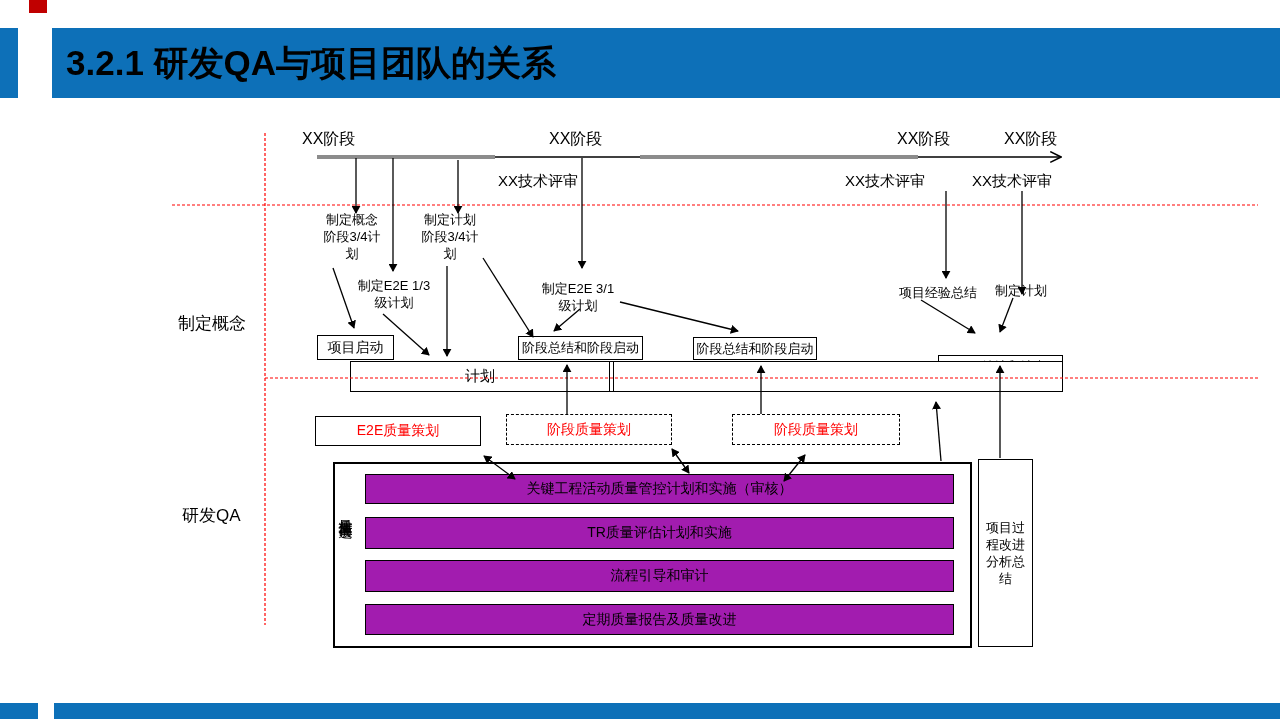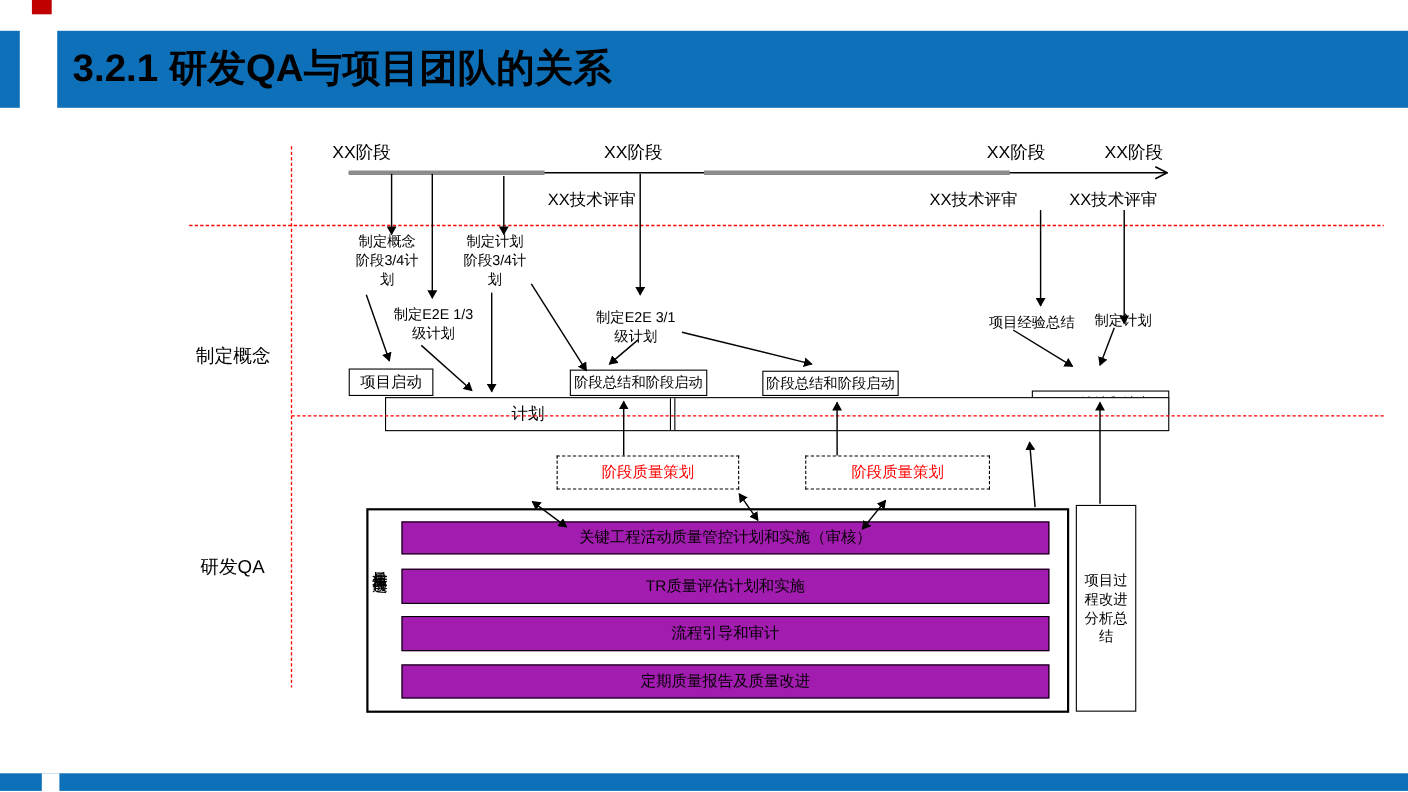--- a/index.html
+++ b/index.html
@@ -90,20 +90,21 @@
   <div class="abs ms-box z2" style="left:317px;top:335px;width:77px;height:25px;font-size:14px;">项目启动</div>
   <div class="abs ms-box z2" style="left:518px;top:336px;width:125px;height:24px;">阶段总结和阶段启动</div>
   <div class="abs ms-box z2" style="left:693px;top:337px;width:124px;height:23px;">阶段总结和阶段启动</div>
   <div class="abs ms-box z2" style="left:938px;top:355px;width:125px;height:23px;">项目总结和结束</div>
 
   <div class="abs z2" id="pc-bar">
     <div class="cell" id="cell-plan">计划</div>
     <div class="cell" id="cell-gap"></div>
   </div>
 
+  <div class="abs qa-plan qa-solid z2" style="left:315px;top:416px;width:166px;height:30px;">E2E质量策划</div>
   <div class="abs qa-plan qa-dashed z2" style="left:506px;top:414px;width:166px;height:31px;">阶段质量策划</div>
   <div class="abs qa-plan qa-dashed z2" style="left:732px;top:414px;width:168px;height:31px;">阶段质量策划</div>
 
   <div class="abs z2" id="qa-container">
     <div class="qa-row" id="qa-row-0">关键工程活动质量管控计划和实施（审核）</div>
     <div class="qa-row" id="qa-row-1">TR质量评估计划和实施</div>
     <div class="qa-row" id="qa-row-2">流程引导和审计</div>
     <div class="qa-row" id="qa-row-3">定期质量报告及质量改进</div>
   </div>
   <div class="abs z2" id="qa-side-label">质量保证与改进</div>

